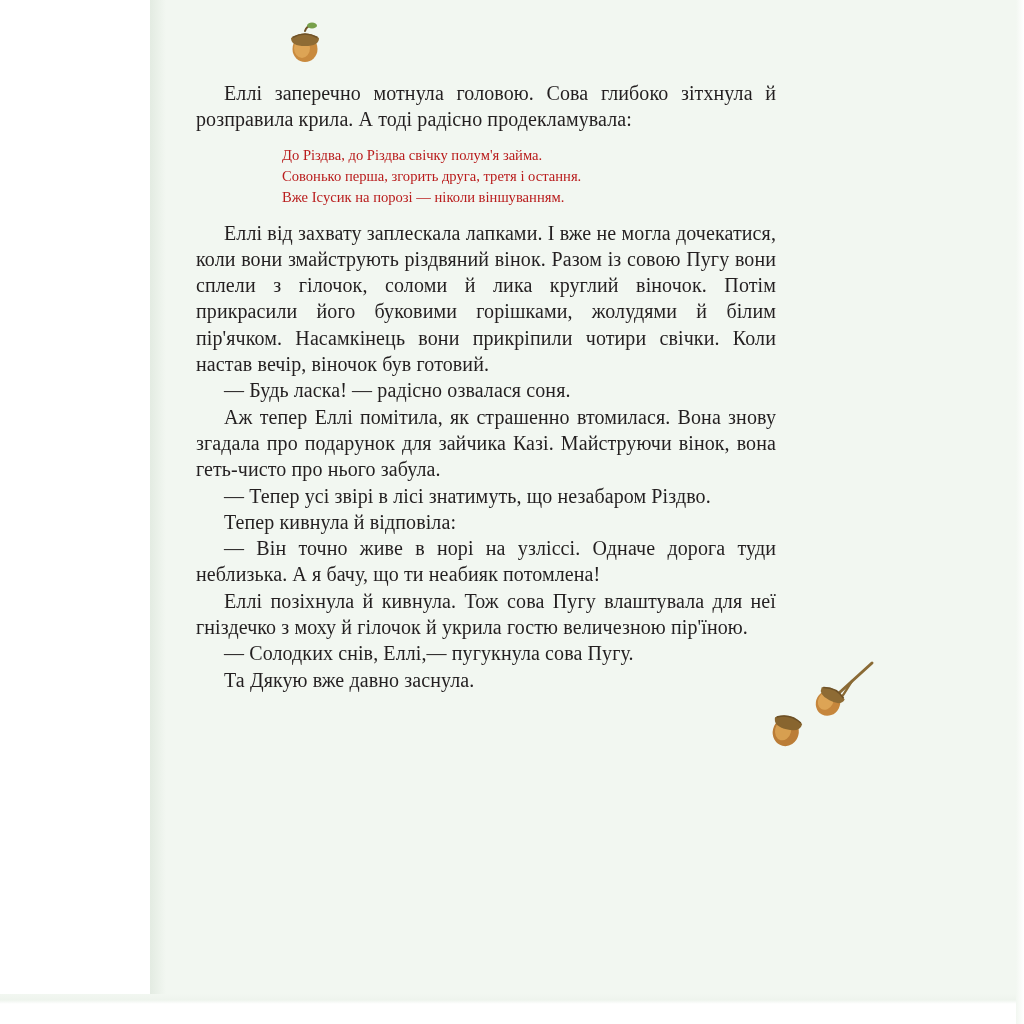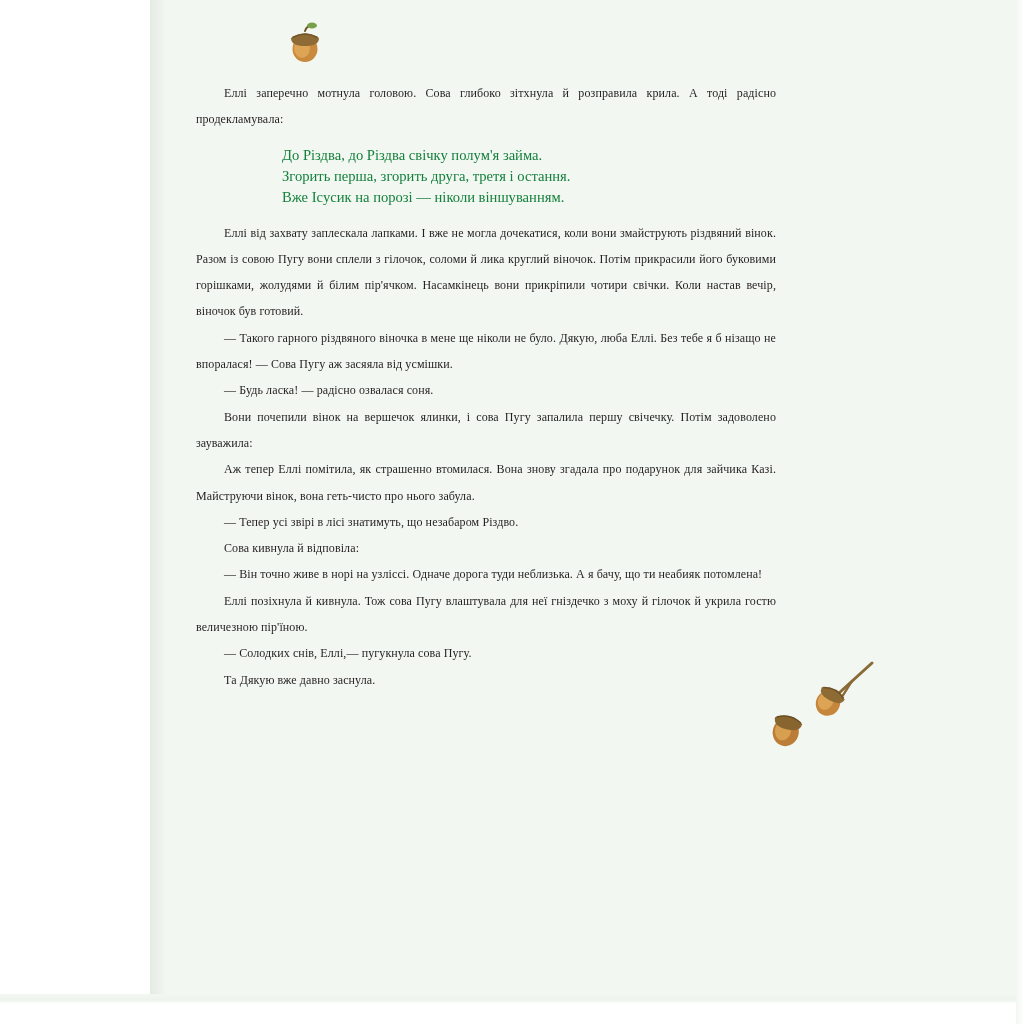--- a/index.html
+++ b/index.html
@@ -81,37 +81,37 @@
 
   .text-block {
     position: absolute;
     left: 0;
     top: 80px;
     width: 580px;
   }
 
   p {
     margin: 0;
-    font-size: 12px;
+    font-size: 20px;
     line-height: 26.3px;
     color: #231f20;
     text-align: justify;
     text-indent: 28px;
     letter-spacing: 0.1px;
     font-family: "Liberation Serif", serif;
   }
 
   .verse {
     margin: 12px 0 12px 0;
     padding-left: 86px;
   }
   .verse div {
     font-size: 14.6px;
     line-height: 21px;
-    color: #15803d;
+    color: #b91c1c;
     text-align: left;
     white-space: nowrap;
   }
 
   .acorn-pair {
     position: absolute;
     left: 760px;
     top: 655px;
     width: 120px;
     height: 110px;
@@ -137,31 +137,29 @@
         <ellipse cx="30" cy="3.5" rx="5" ry="3" fill="#77a04a"></ellipse>
       </svg>
     </div>
 
     <div class="text-block">
 
       <p>Еллі заперечно мотнула головою. Сова глибоко зітхнула й розправила крила. А тоді радісно продекламувала:</p>
 
       <div class="verse">
         <div>До Різдва, до Різдва свічку полум'я займа.</div>
-        <div>Згорить перша, згорить друга, третя і остання.</div>
+        <div>Совонько перша, згорить друга, третя і остання.</div>
         <div>Вже Ісусик на порозі — ніколи віншуванням.</div>
       </div>
 
       <p>Еллі від захвату заплескала лапками. І вже не могла дочекатися, коли вони змайструють різдвяний вінок. Разом із совою Пугу вони сплели з гілочок, соломи й лика круглий віночок. Потім прикрасили його буковими горішками, жолудями й білим пір'ячком. Насамкінець вони прикріпили чотири свічки. Коли настав вечір, віночок був готовий.</p>
-      <p>— Такого гарного різдвяного віночка в мене ще ніколи не було. Дякую, люба Еллі. Без тебе я б нізащо не впоралася! — Сова Пугу аж засяяла від усмішки.</p>
       <p>— Будь ласка! — радісно озвалася соня.</p>
-      <p>Вони почепили вінок на вершечок ялинки, і сова Пугу запалила першу свічечку. Потім задоволено зауважила:</p>
       <p>Аж тепер Еллі помітила, як страшенно втомилася. Вона знову згадала про подарунок для зайчика Казі. Майструючи вінок, вона геть-чисто про нього забула.</p>
       <p>— Тепер усі звірі в лісі знатимуть, що незабаром Різдво.</p>
-      <p>Сова кивнула й відповіла:</p>
+      <p>Тепер кивнула й відповіла:</p>
       <p>— Він точно живе в норі на узліссі. Одначе дорога туди неблизька. А я бачу, що ти неабияк потомлена!</p>
       <p>Еллі позіхнула й кивнула. Тож сова Пугу влаштувала для неї гніздечко з моху й гілочок й укрила гостю величезною пір'їною.</p>
       <p>— Солодких снів, Еллі,— пугукнула сова Пугу.</p>
       <p>Та Дякую вже давно заснула.</p>
 
     </div>
   </div>
 
   <div class="acorn-pair">
     <svg viewBox="0 0 120 110" width="120" height="110" xmlns="http://www.w3.org/2000/svg">

